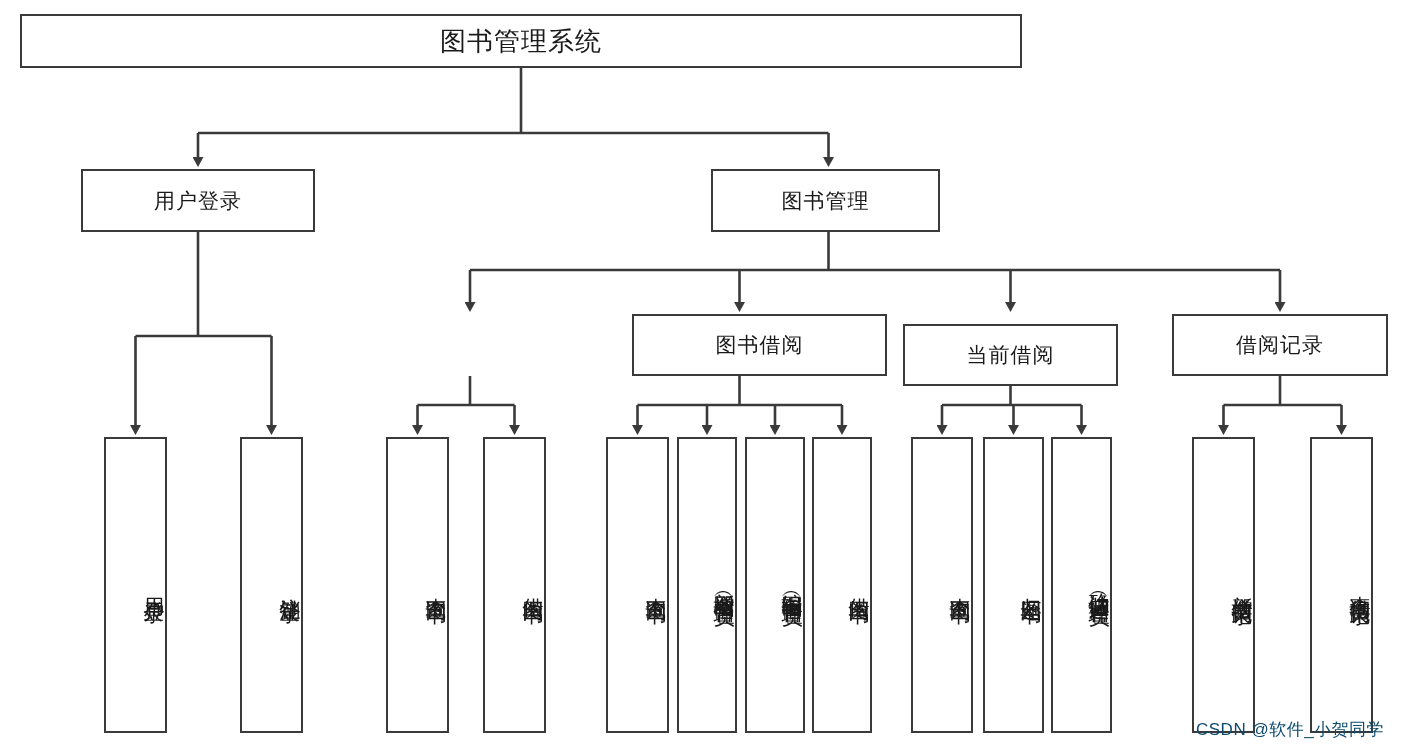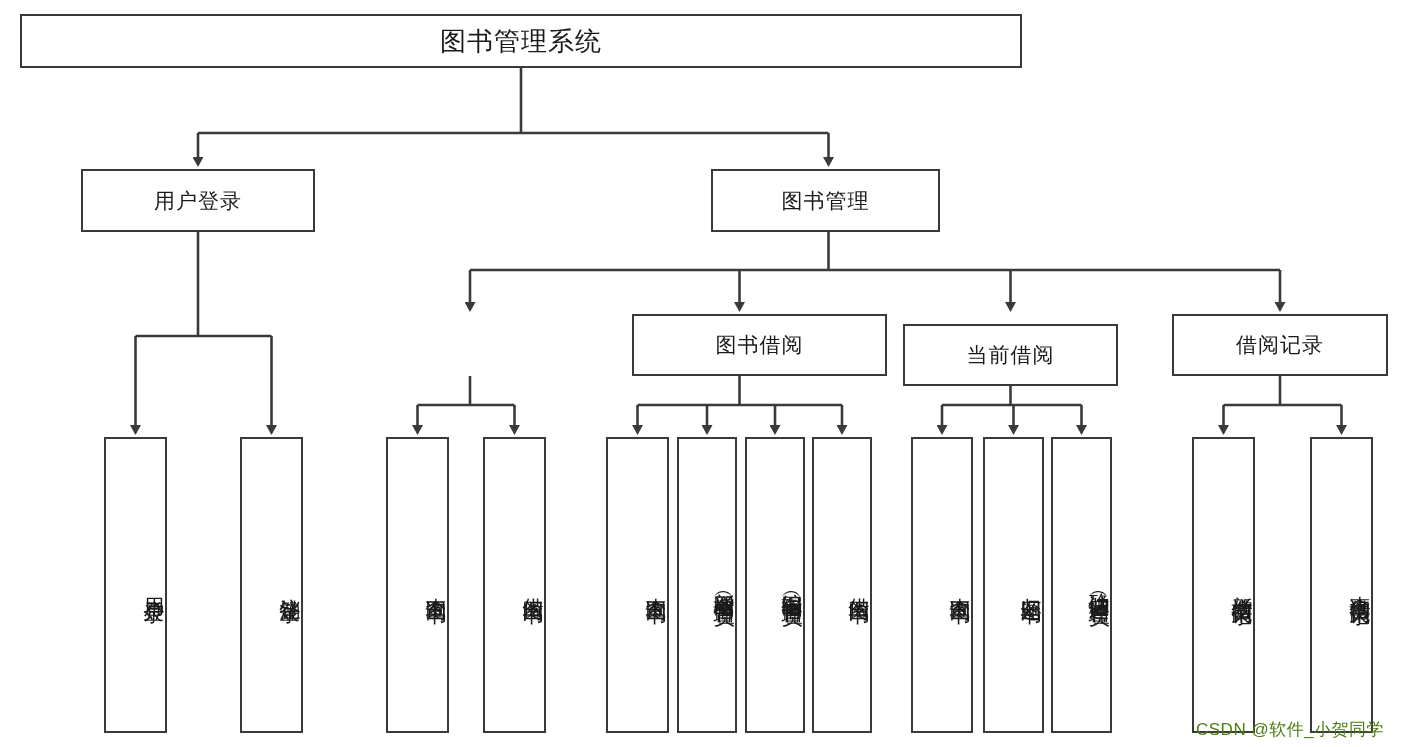--- a/index.html
+++ b/index.html
@@ -52,21 +52,21 @@
     justify-content: center;
   }
   .node.v .vlabel {
     writing-mode: vertical-rl;
     text-orientation: upright;
     display: block;
   }
   .watermark {
     position: absolute;
     font-size: 17px;
-    color: #4d7c0f;
+    color: #0c4a6e;
     white-space: nowrap;
     letter-spacing: 0.5px;
   }
 </style>
 </head>
 <body>
 
 <div id="canvas">
 
   <svg class="wires" viewBox="0 0 1405 747">

